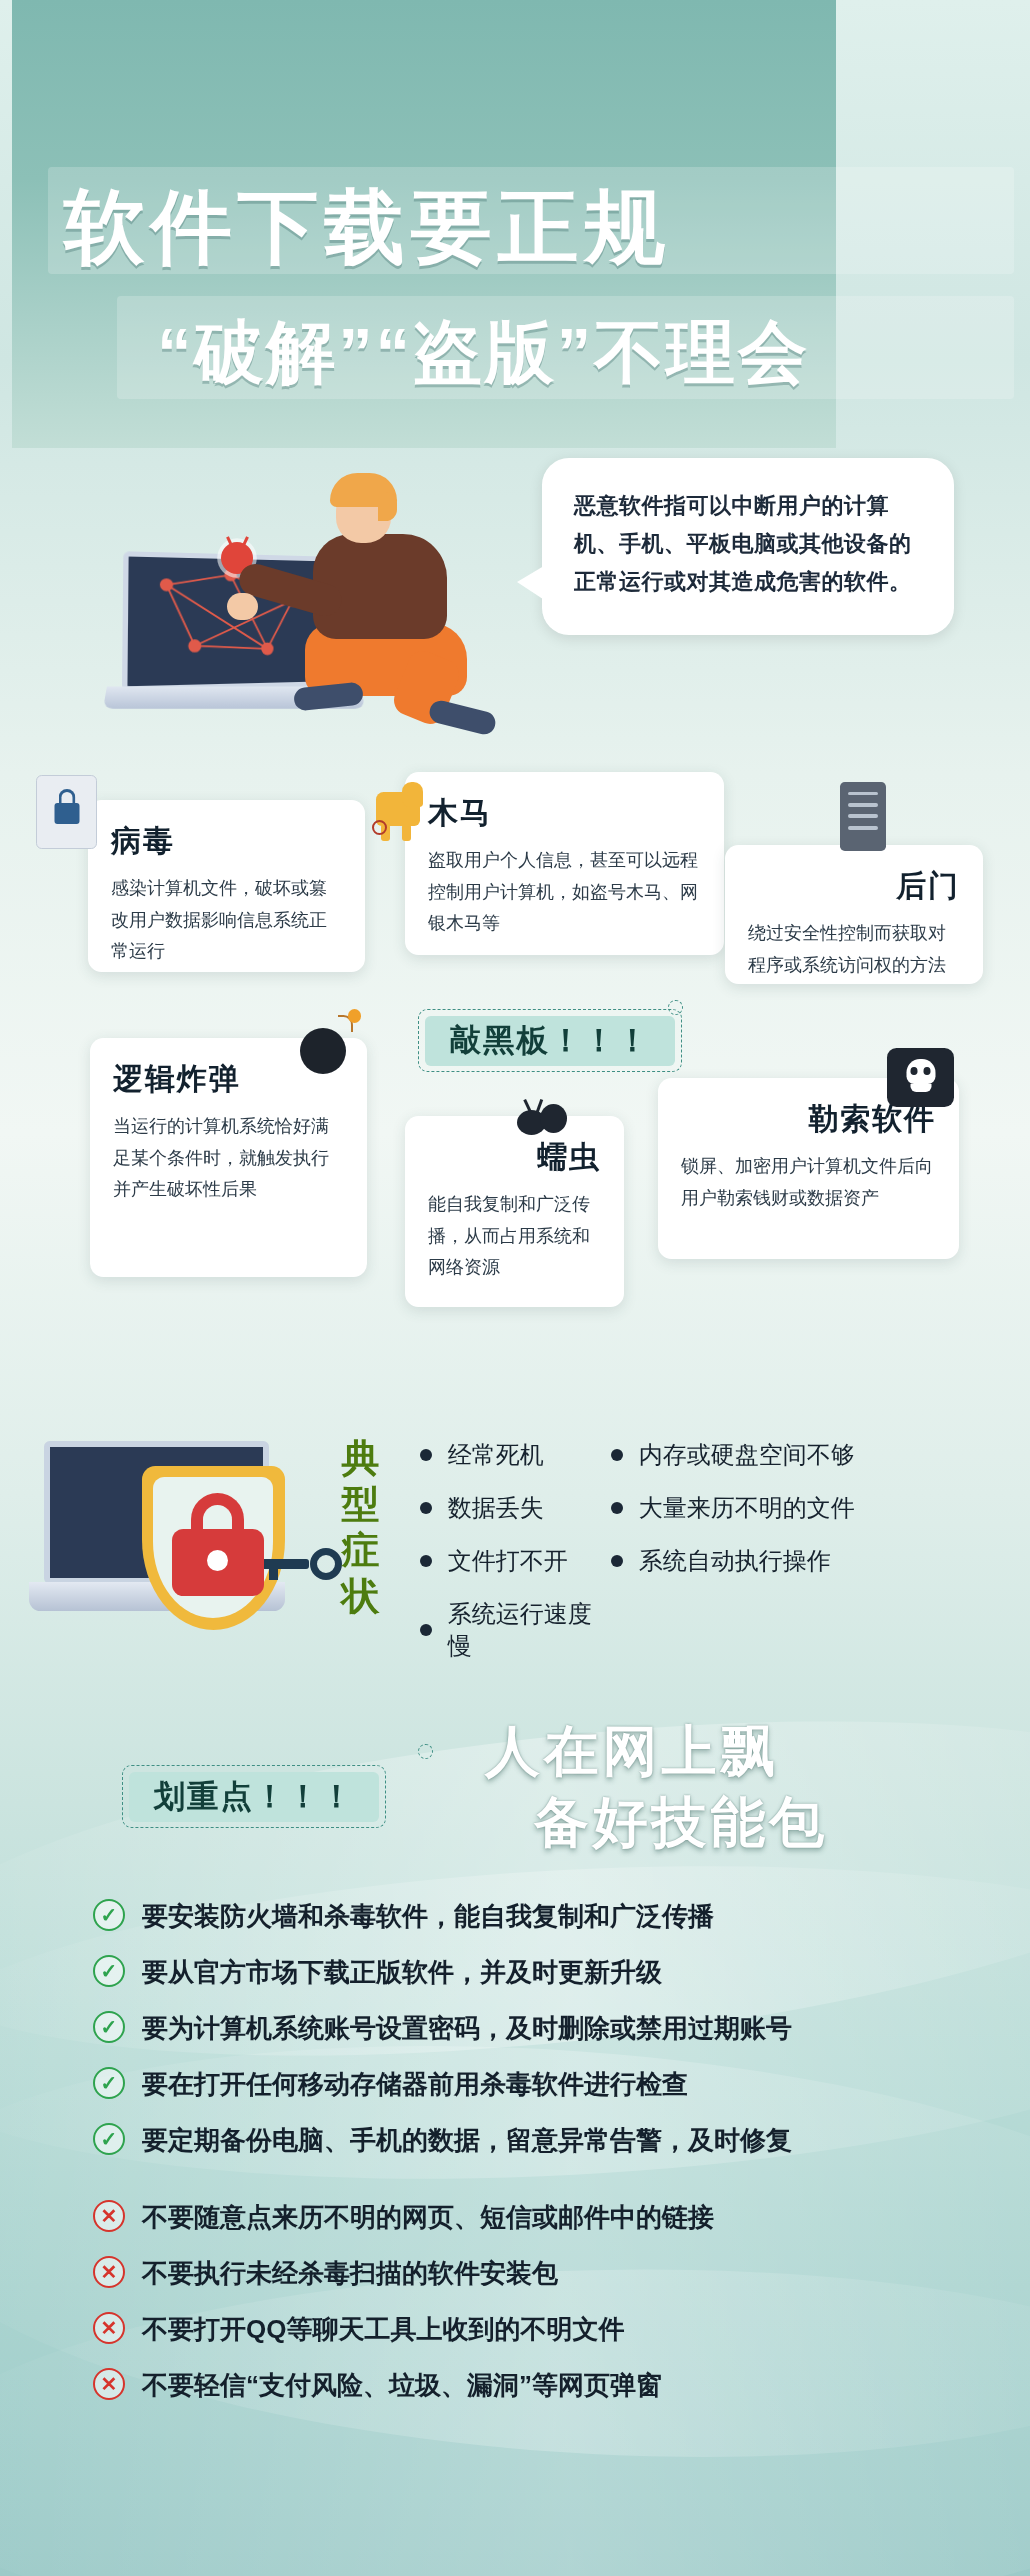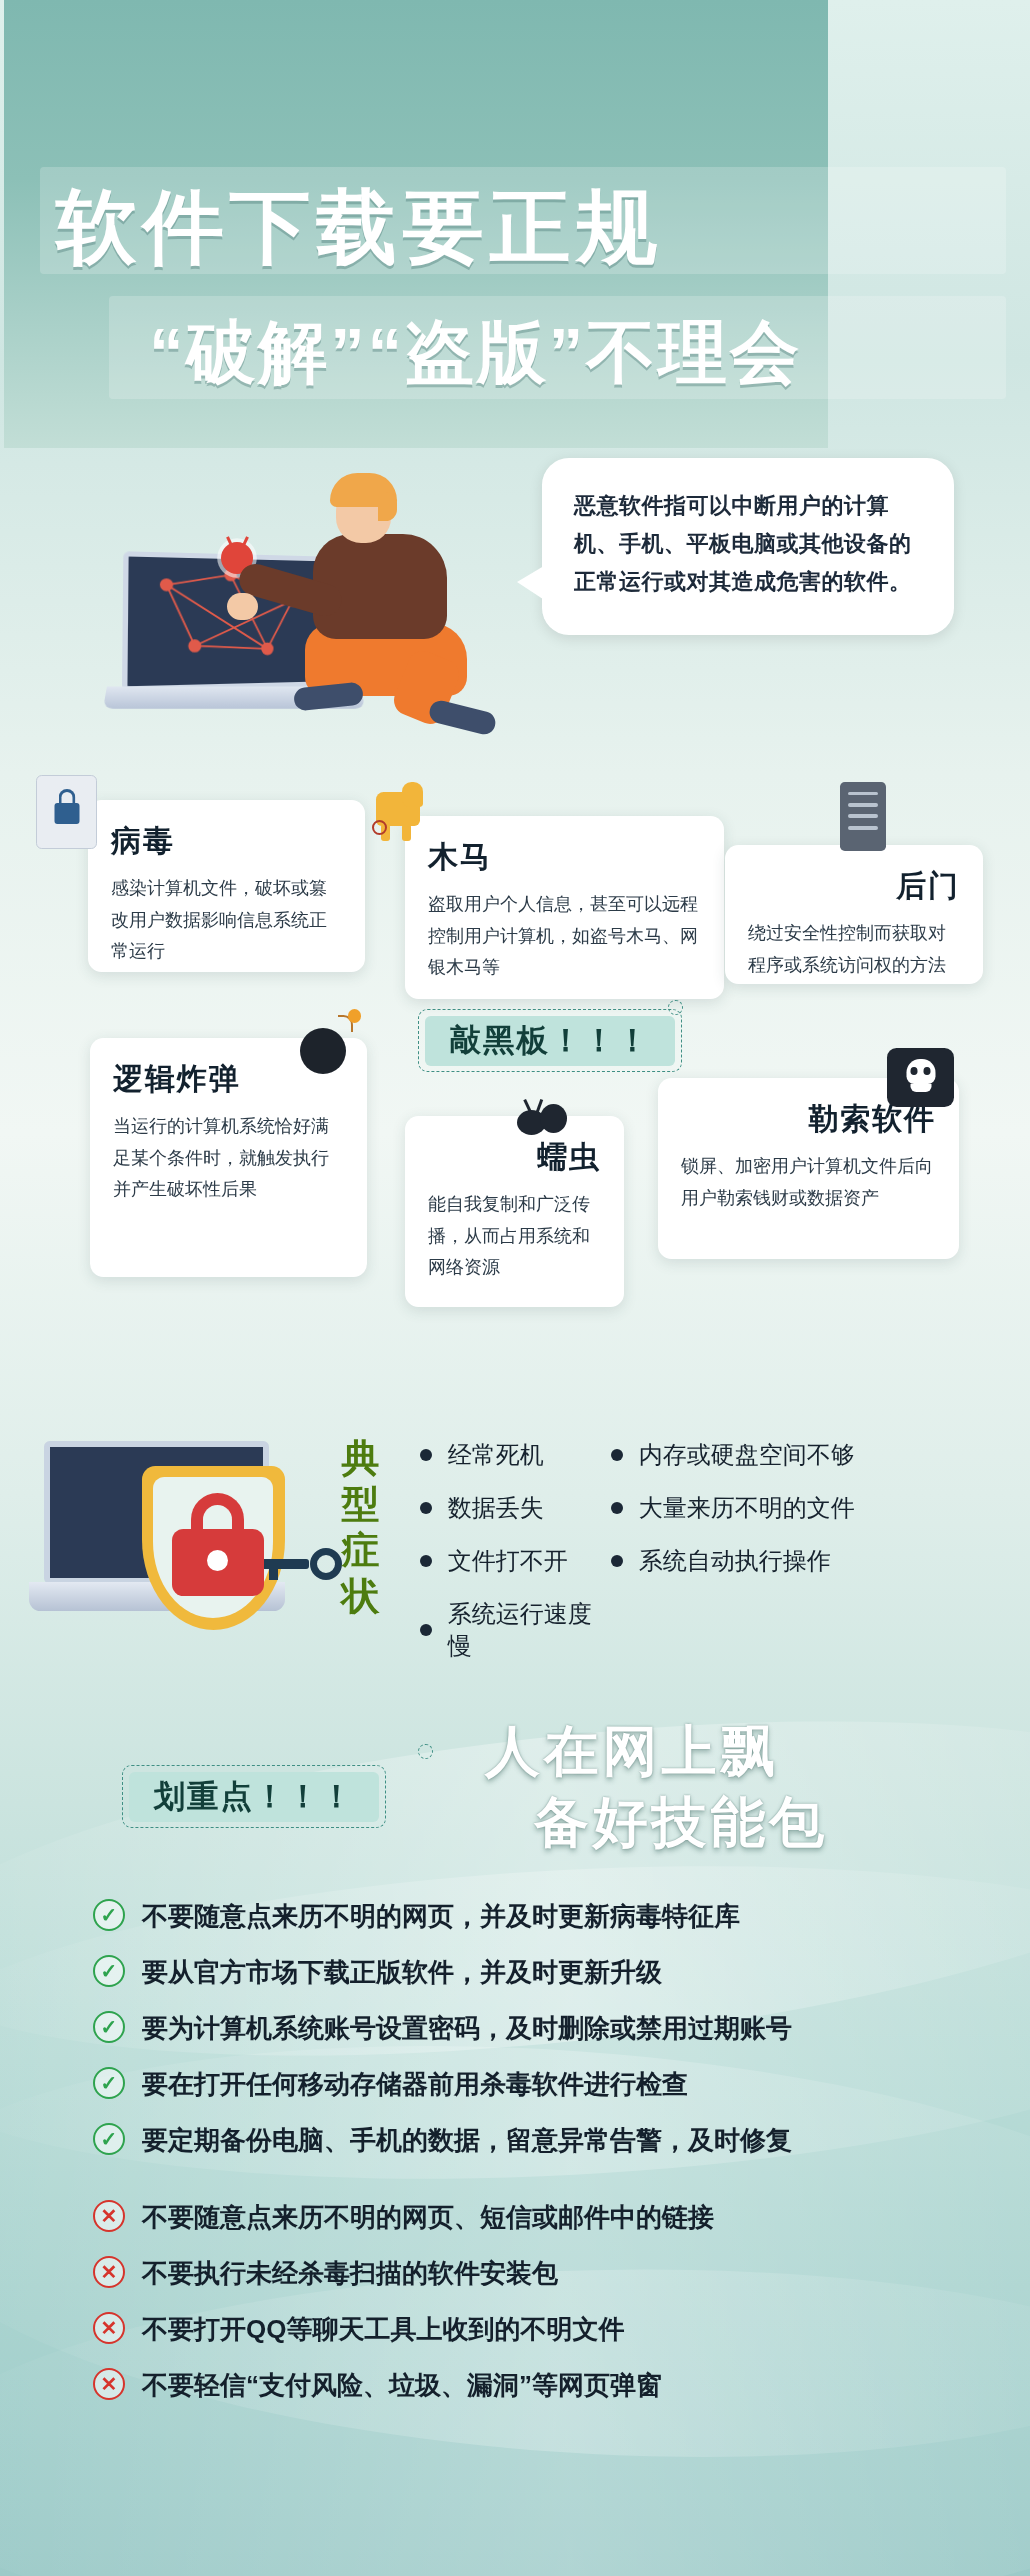--- a/index.html
+++ b/index.html
@@ -25,21 +25,21 @@
     pointer-events: none;
   }
   .sw1 { top: 1736px; background: linear-gradient(90deg, rgba(255,255,255,.0), rgba(255,255,255,.75), rgba(255,255,255,.0)); transform: rotate(-6deg); }
   .sw2 { top: 1870px; background: linear-gradient(90deg, rgba(255,255,255,.0), rgba(255,255,255,.55), rgba(255,255,255,.0)); transform: rotate(-3deg); }
   .sw3 { top: 2051px; height: 401px; background: linear-gradient(90deg, rgba(255,255,255,.0), rgba(255,255,255,.5), rgba(255,255,255,.0)); transform: rotate(4deg); }
   .sw4 { top: 2271px; height: 363px; background: linear-gradient(90deg, rgba(255,255,255,.0), rgba(255,255,255,.45), rgba(255,255,255,.0)); transform: rotate(-2deg); }
 
   
   .header {
     position: absolute;
-    top: 0; left: 4px;
+    top: 0; left: 12px;
     width: 824px;
     height: 448px;
     background: linear-gradient(180deg, #7fb8b0 0%, #8cc0b7 40%, #a7cfc7 70%, #c2ded6 100%);
   }
   .hdr-band1 {
     position: absolute;
     left: 36px; top: 167px;
     width: 966px; height: 107px;
     background: rgba(255,255,255,.20);
     border-radius: 3.8px;
@@ -347,21 +347,21 @@
 
 <div class="card" style="left:88px; top:800px; width:277px; height:172px;">
   <h3>病毒</h3>
   <p>感染计算机文件，破坏或篡改用户数据影响信息系统正常运行</p>
 </div>
 <div class="card-icon ic-lock" style="left:36px; top:775px;">
   <div class="shackle"></div>
     <div class="body"></div>
 </div>
 
-<div class="card" style="left:405px; top:816px; width:319px; height:183px;">
+<div class="card" style="left:405px; top:772px; width:319px; height:183px;">
   <h3>木马</h3>
   <p>盗取用户个人信息，甚至可以远程控制用户计算机，如盗号木马、网银木马等</p>
 </div>
 <div class="card-icon ic-trojan" style="left:370px; top:782px;">
   <div class="horse"></div>
     <div class="head"></div>
     <div class="leg1"></div>
     <div class="leg2"></div>
     <div class="wheel"></div>
 </div>
@@ -475,21 +475,21 @@
 <div class="kp-title" style="left:534px; top:1786px;">备好技能包</div>
 
 <div class="dash-label" style="left:122px; top:1765px;">
   <div class="inner">划重点！！！</div>
 </div>
 <div class="dash-dot" style="left:418px; top:1744px;"></div>
 
 <div class="tips" style="top:1899px; padding-left:93px;">
   <div class="tip">
     <div class="badge">✓</div>
-    <span>不要随意点来历不明的网页，并及时更新病毒特征库</span>
+    <span>要安装防火墙和杀毒软件，能自我复制和广泛传播</span>
   </div>
   <div class="tip">
     <div class="badge">✓</div>
     <span>要从官方市场下载正版软件，并及时更新升级</span>
   </div>
   <div class="tip">
     <div class="badge">✓</div>
     <span>要为计算机系统账号设置密码，及时删除或禁用过期账号</span>
   </div>
   <div class="tip">

